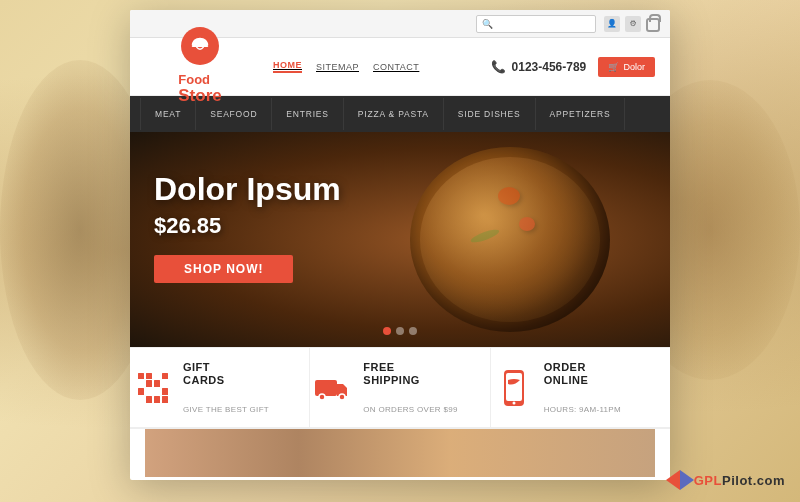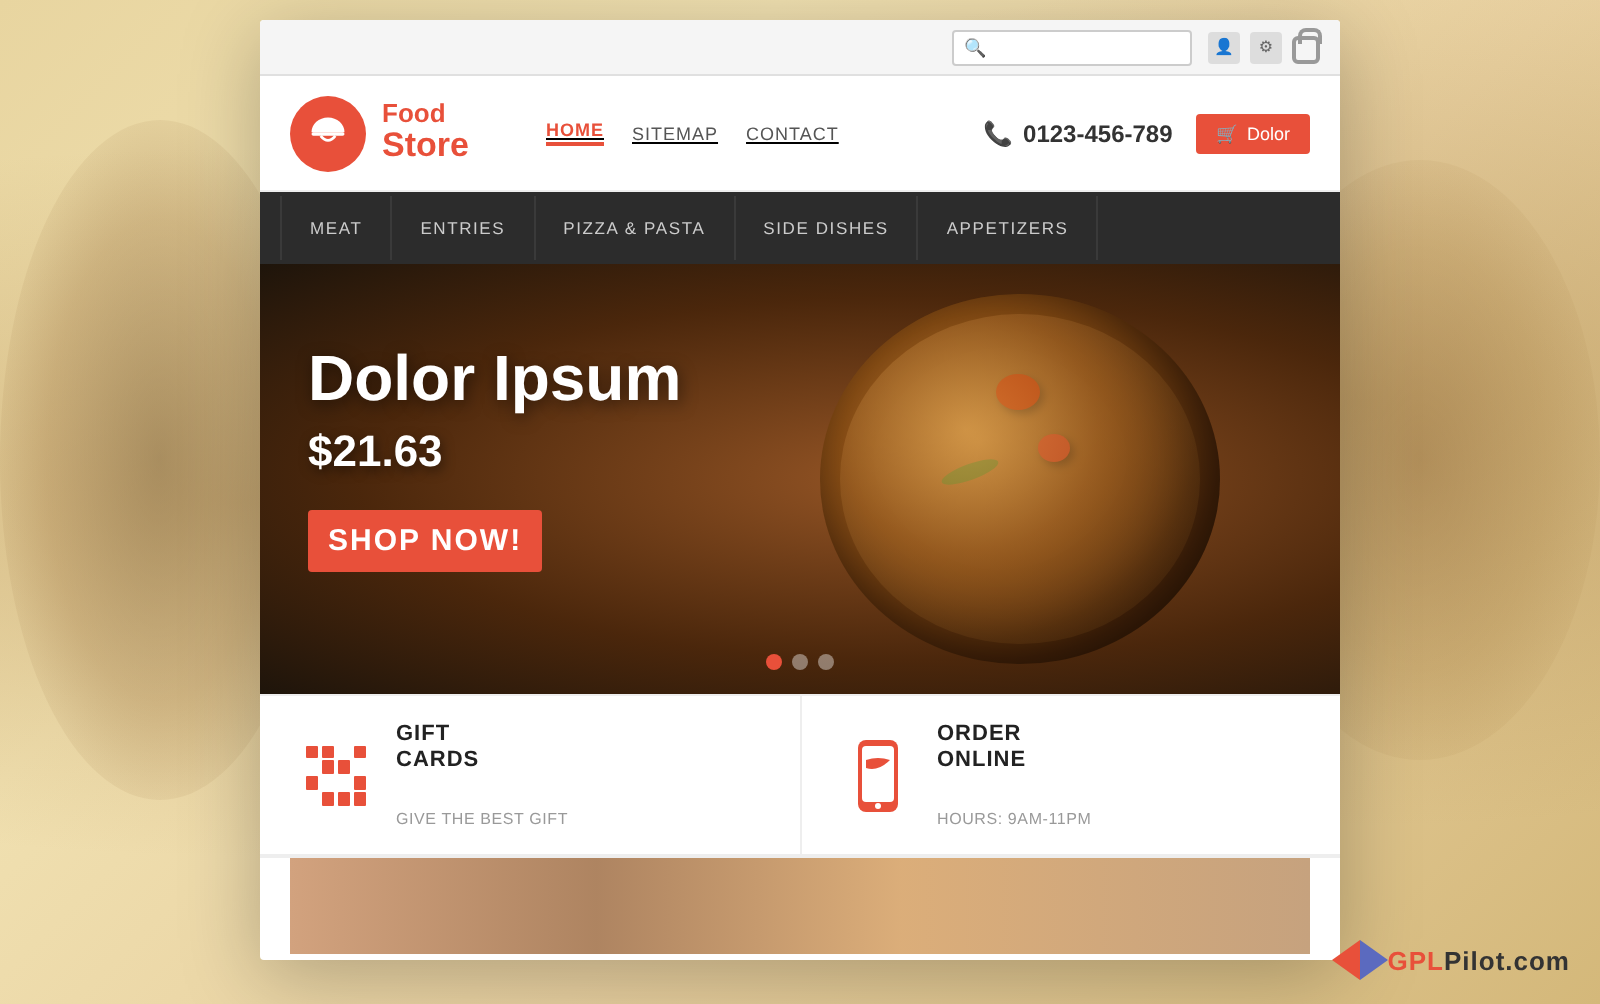--- a/index.html
+++ b/index.html
@@ -122,20 +122,21 @@
       display: flex;
       align-items: center;
       padding: 0 15px;
       border-bottom: 1px solid #eee;
     }
     .logo-area {
       display: flex;
       align-items: center;
       gap: 8px;
       min-width: 110px;
+      flex-direction: column;
     }
     .logo-icon-wrap {
       background: #e8503a;
       width: 38px;
       height: 38px;
       border-radius: 50%;
       display: flex;
       align-items: center;
       justify-content: center;
     }
@@ -318,22 +319,22 @@
       font-weight: 600;
       color: #fff;
       margin-top: 6px;
       text-shadow: 1px 2px 6px rgba(0,0,0,0.5);
     }
     .hero-btn {
       display: inline-block;
       margin-top: 16px;
       background: #e8503a;
       color: #fff;
-      padding: 7px 10px;
-      font-size: 15px;
+      padding: 7px 30px;
+      font-size: 12px;
       font-weight: bold;
       text-transform: uppercase;
       letter-spacing: 1px;
       border-radius: 2px;
       cursor: pointer;
       border: none;
     }
 
     
     .slider-dots {
@@ -354,21 +355,21 @@
     
     .feature-strip {
       display: flex;
       height: 80px;
       border-top: 1px solid #eee;
     }
     .feature-item {
       flex: 1;
       display: flex;
       align-items: center;
-      padding: 0 20px;
+      padding: 0 5px;
       gap: 12px;
       border-right: 1px solid #eee;
     }
     .feature-item:last-child { border-right: none; }
     .feature-icon {
       width: 36px;
       height: 36px;
       display: flex;
       align-items: center;
       justify-content: center;
@@ -506,38 +507,39 @@
       <span>0123-456-789</span>
     </div>
 
     <button class="cart-btn">
       🛒 <span>Dolor</span>
     </button>
   </div>
 
   <div class="category-nav">
     <div class="cat-item">MEAT</div>
+    <div class="cat-item">SEAFOOD</div>
     <div class="cat-item">ENTRIES</div>
     <div class="cat-item">PIZZA &amp; PASTA</div>
     <div class="cat-item">SIDE DISHES</div>
     <div class="cat-item">APPETIZERS</div>
   </div>
 
   <div class="hero-slider">
     <div class="hero-image">
 
       <div class="dish-visual">
         <div class="tomato1"></div>
         <div class="tomato2"></div>
         <div class="herb1"></div>
       </div>
 
       <div class="hero-content">
         <div class="hero-title">Dolor Ipsum</div>
-        <div class="hero-price">$21.63</div>
+        <div class="hero-price">$26.85</div>
         <button class="hero-btn">SHOP NOW!</button>
       </div>
 
       <div class="slider-dots">
         <div class="dot active"></div>
         <div class="dot"></div>
         <div class="dot"></div>
       </div>
     </div>
   </div>
@@ -564,20 +566,34 @@
           <div class="qr-cell"></div>
           <div class="qr-cell"></div>
         </div>
       </div>
       <div class="feature-text">
         <div class="feature-title">GIFT<br>CARDS</div>
         <div class="feature-sub">GIVE THE BEST GIFT</div>
       </div>
     </div>
 
+    <div class="feature-item">
+      <div class="feature-icon">
+        <svg width="36" height="28" viewBox="0 0 36 28" fill="#e8503a">
+          <rect x="0" y="6" width="22" height="16" rx="2"></rect>
+          <path d="M22 10 L22 22 L32 22 L32 14 L28 10 Z"></path>
+          <circle cx="7" cy="23" r="3" fill="#e8503a" stroke="white" stroke-width="1.5"></circle>
+          <circle cx="27" cy="23" r="3" fill="#e8503a" stroke="white" stroke-width="1.5"></circle>
+        </svg>
+      </div>
+      <div class="feature-text">
+        <div class="feature-title">FREE<br>SHIPPING</div>
+        <div class="feature-sub">ON ORDERS OVER $99</div>
+      </div>
+    </div>
 
     <div class="feature-item">
       <div class="feature-icon">
         <svg width="28" height="36" viewBox="0 0 28 36" fill="#e8503a">
           <rect x="4" y="0" width="20" height="36" rx="4"></rect>
           <rect x="6" y="3" width="16" height="28" rx="2" fill="white"></rect>
           <circle cx="14" cy="33" r="1.5" fill="white"></circle>
           <path d="M8 10 Q14 8 20 10 Q14 16 8 14 Z" fill="#e8503a"></path>
         </svg>
       </div>

